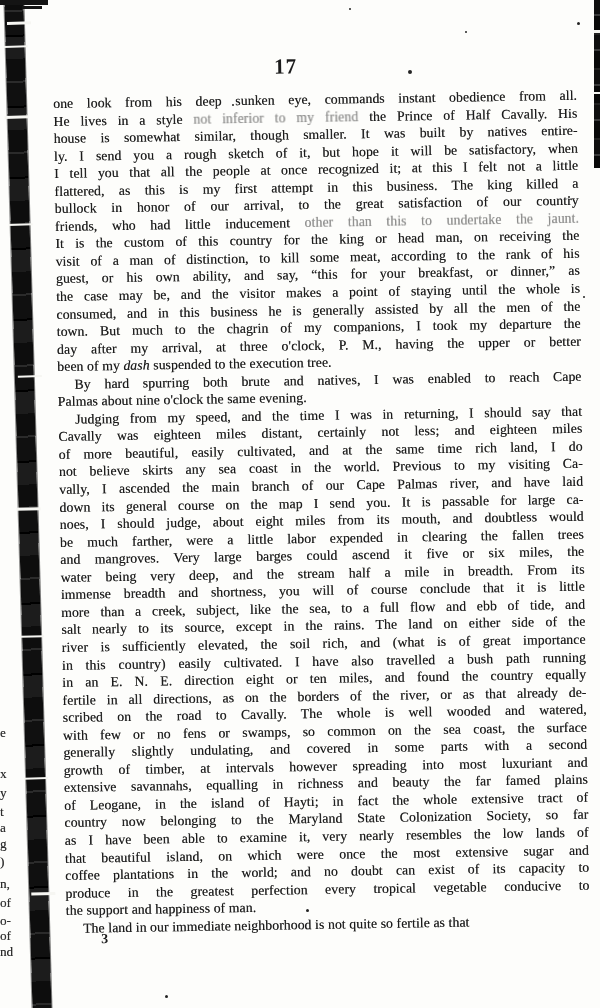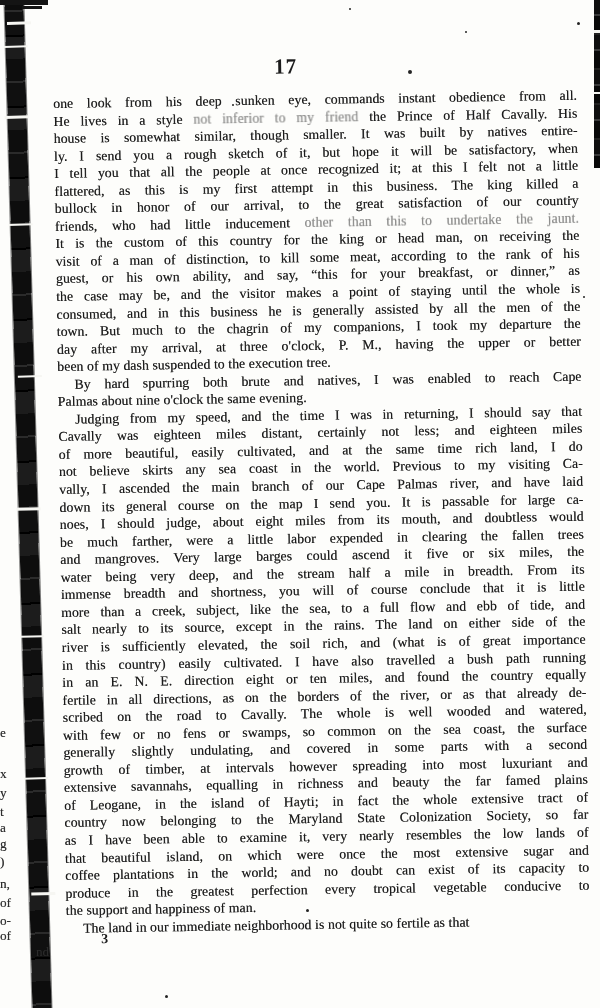--- a/index.html
+++ b/index.html
@@ -65,21 +65,21 @@
   }
   .text-block {
     position:absolute; left:53px; top:95px; width:524px;
     font-size:13.7px; line-height:17.55px;
     letter-spacing:0.1px;
     text-shadow:0.25px 0 0 rgba(20,20,20,.65);
   }
   .line { text-align:justify; text-align-last:justify; }
   .line.last { text-align-last:left; }
   .line.indent { text-indent:17px; }
-  .it { }
+  .it { font-style:italic; }
   .faded { opacity:.5; filter:blur(.3px); }
   .signature {
     position:absolute; left:88px; top:932px;
     font-size:14px; font-weight:700;
   }
 
   
   .frag {
     position:absolute; left:0px; width:14px; overflow:hidden;
     font-size:13px; color:#2c2c2c; line-height:14px;
@@ -118,21 +118,21 @@
       <div class="frag" style="top: 767px;">x</div>
       <div class="frag" style="top: 786px;">y</div>
       <div class="frag" style="top: 805px;">t</div>
       <div class="frag" style="top: 821px;">a</div>
       <div class="frag" style="top: 837px;">g</div>
       <div class="frag" style="top: 855px;">)</div>
       <div class="frag" style="top: 877px;">n,</div>
       <div class="frag" style="top: 896px;">of</div>
       <div class="frag" style="top: 914px;">o-</div>
       <div class="frag" style="top: 929px;">of</div>
-      <div class="frag" style="top: 945px; padding-left: 36px;">nd</div>
+      <div class="frag" style="top: 945px;">nd</div>
     </div>
 
   <div id="specks">
       <div class="speck" style="left: 408px; top: 70px; width: 4px; height: 4px;"></div>
       <div class="speck" style="left: 577px; top: 22px; width: 3px; height: 3px;"></div>
       <div class="speck" style="left: 568px; top: 196px; width: 2px; height: 2px;"></div>
       <div class="speck" style="left: 583px; top: 296px; width: 2px; height: 2px;"></div>
       <div class="speck" style="left: 306px; top: 909px; width: 3px; height: 3px;"></div>
       <div class="speck" style="left: 165px; top: 995px; width: 3px; height: 3px;"></div>
       <div class="speck" style="left: 349px; top: 8px; width: 2px; height: 2px;"></div>

